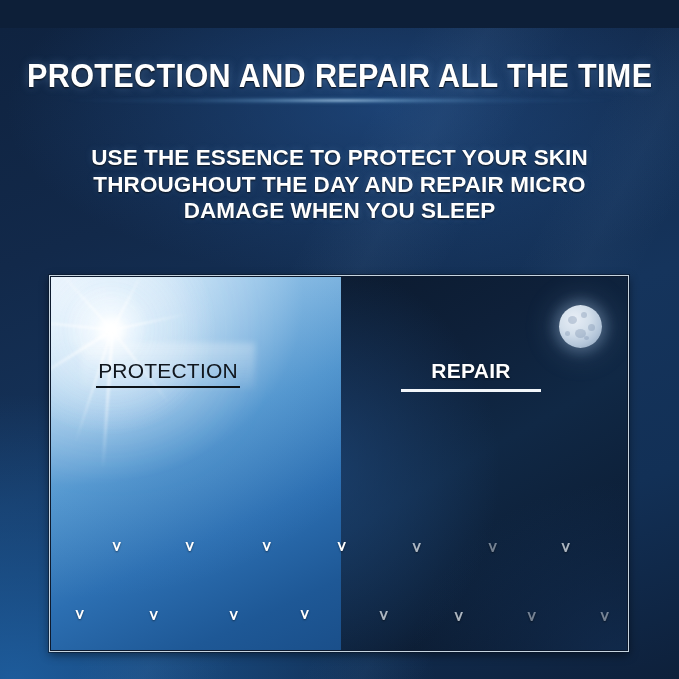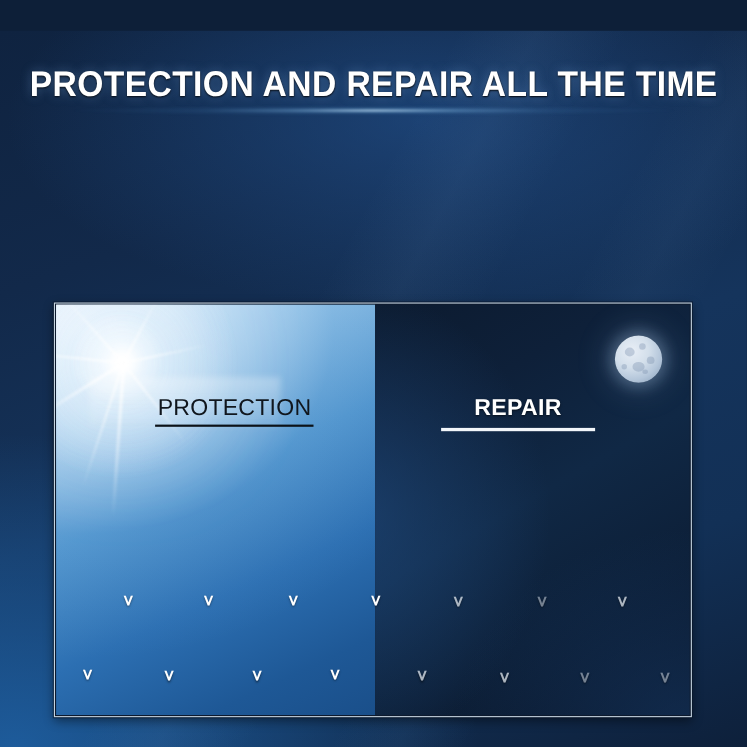--- a/index.html
+++ b/index.html
@@ -174,21 +174,21 @@
   .c3 { left: 16px; top: 24px; width: 11px; height: 9px; }
   .c4 { left: 29px; top: 19px; width: 7px;  height: 7px; }
   .c5 { left: 6px;  top: 26px; width: 5px;  height: 5px; }
   .c6 { left: 25px; top: 31px; width: 5px;  height: 4px; }
 
   
   .label-protection {
     position: absolute;
     left: 0; top: 82px;
     width: 234px;
-    text-align: right;
+    text-align: center;
     pointer-events: none;
   }
   .label-protection .lbl-plate {
     position: absolute;
     left: 50%;
     transform: translateX(-50%);
     top: -16px;
     width: 174px;
     height: 46px;
     background: linear-gradient(to bottom, rgba(255,255,255,0.30), rgba(255,255,255,0.05));
@@ -251,20 +251,25 @@
 
 <div id="stage">
 
   <div class="bg-sheen"></div>
 
   <div class="title-wrap">
     <div class="title">PROTECTION AND  REPAIR  ALL THE TIME</div>
   </div>
   <div class="title-streak"></div>
 
+  <div class="subtitle">
+    <span>USE THE ESSENCE TO PROTECT YOUR SKIN</span>
+    <span>THROUGHOUT THE DAY AND REPAIR MICRO</span>
+    <span>DAMAGE WHEN YOU SLEEP</span>
+  </div>
 
   <div class="panel-frame">
     <div class="panels">
 
       <div class="panel-day">
         <div class="sun-core"></div>
         <div class="ray r1"></div>
         <div class="ray r2"></div>
         <div class="ray r3"></div>
         <div class="ray r4"></div>

